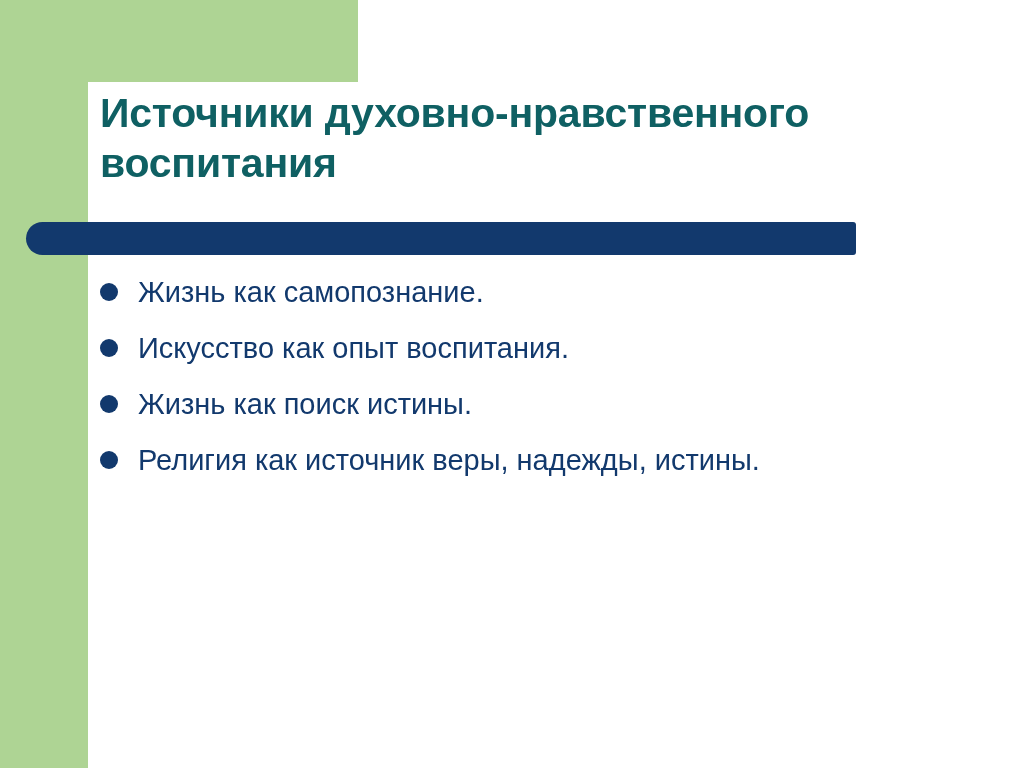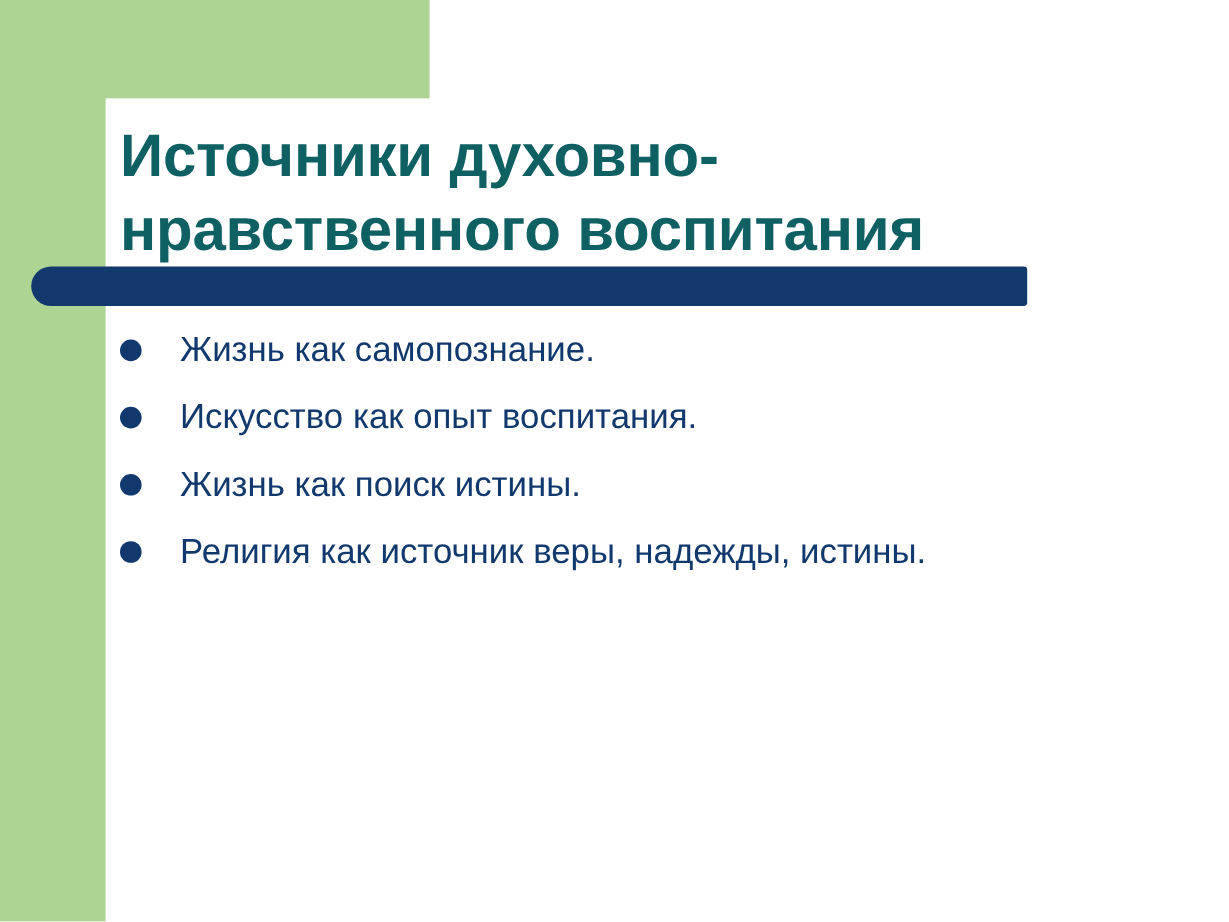--- a/index.html
+++ b/index.html
@@ -35,24 +35,24 @@
     left: 0;
     top: 0;
     width: 358px;
     height: 82px;
     background: #aed494;
   }
   
   .title {
     position: absolute;
     left: 100px;
-    top: 100px;
+    top: 88px;
     width: 800px;
     color: #0f6063;
-    font-size: 50px;
+    font-size: 41px;
     font-weight: bold;
     line-height: 1.22;
     letter-spacing: -0.2px;
   }
   
   .rule-bar {
     position: absolute;
     left: 26px;
     top: 222px;
     width: 830px;
@@ -80,21 +80,20 @@
     background: #12396d;
     margin-top: 11px;
     margin-right: 20px;
   }
   .bullet-text {
     flex: 1 1 auto;
     color: #12396d;
     font-size: 29px;
     line-height: 1.38;
     max-width: 740px;
-    margin-left: 12px;
   }
 </style>
 </head>
 <body>
 
 <div class="slide">
 
   <div class="band-left"></div>
   <div class="band-top"></div>
 

